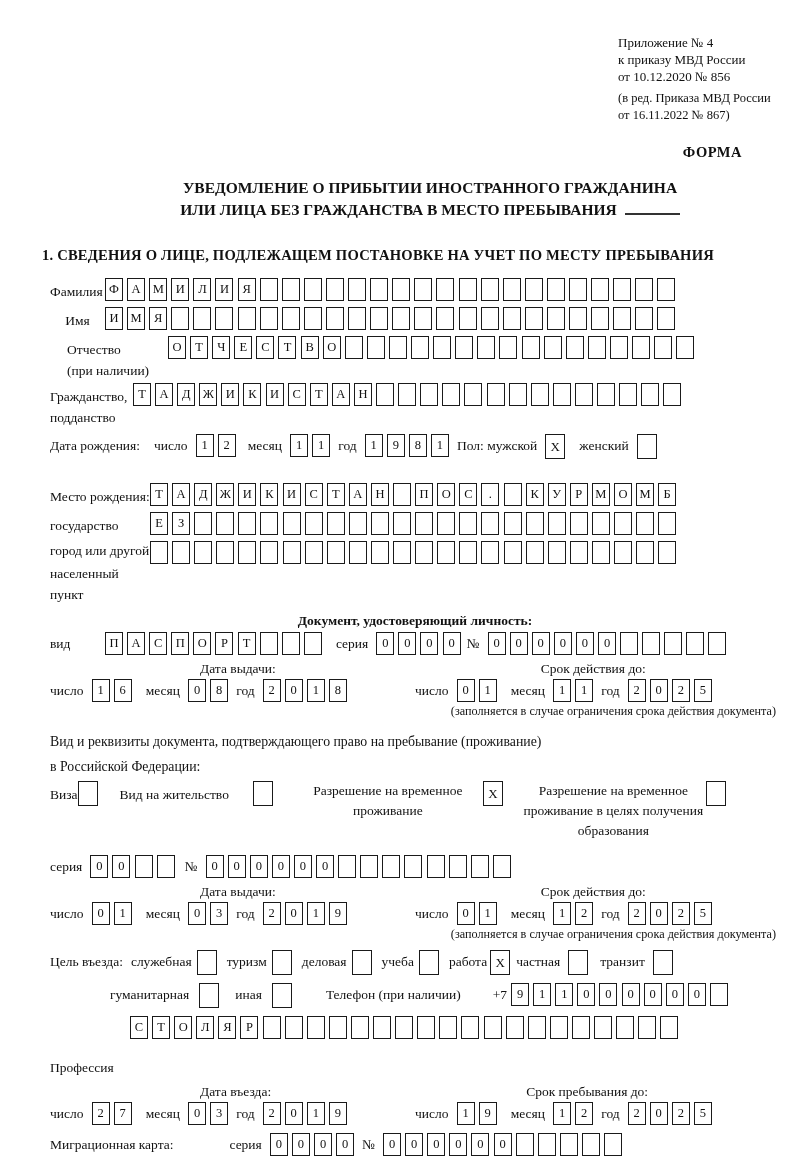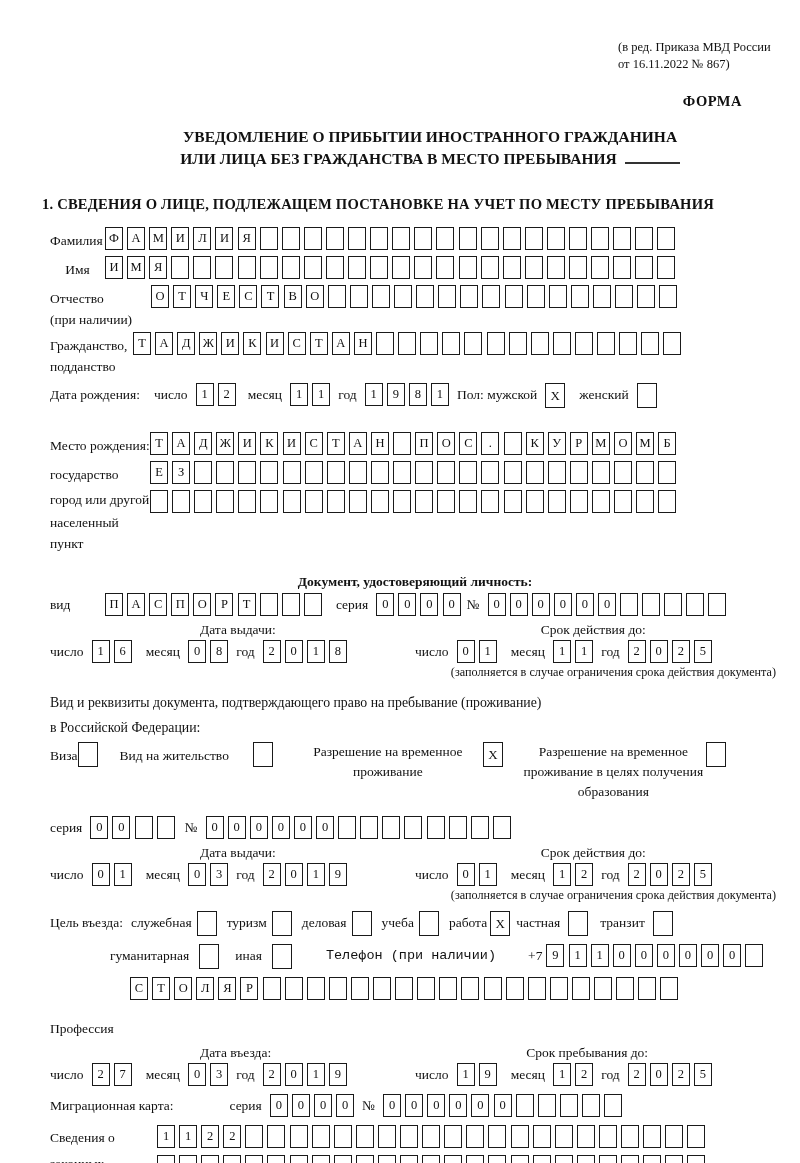--- a/index.html
+++ b/index.html
@@ -23,31 +23,36 @@
   .cell {
     width:18px; height:23px; border:1.6px solid #1a1a1a; margin-right:4.1px;
     display:flex; align-items:center; justify-content:center;
     font-size:12.5px; flex:none; background:#fff;
   }
   .cbox {
     width:20px; height:25px; border:1.6px solid #1a1a1a; flex:none;
     display:flex; align-items:center; justify-content:center; font-size:13px; background:#fff;
   }
   .inline-lbl { font-size:13.5px; padding:4px 8px 0 0; flex:none; } .gap24 { width:24px; flex:none; }
-  .doc-heading { text-align:center; font-weight:bold; font-size:13.5px; margin-top:20px; }
+  .doc-heading { text-align:center; font-weight:bold; font-size:13.5px; margin-top:8px; }
   .datehead { display:flex; font-size:13.5px; margin-top:6px; }
   .note { text-align:right; font-size:12.2px; padding-right:4px; margin-top:2px; }
   .intro { font-size:13.8px; margin-top:10px; line-height:25px; }
   .optlbl { font-size:13.5px; text-align:center; line-height:20px; flex:none; }
 </style>
 </head>
 <body>
 
 <div class="page">
 
+  <div class="appendix">
+    <div>Приложение № 4</div>
+    <div>к приказу МВД России</div>
+    <div>от 10.12.2020 № 856</div>
+  </div>
   <div class="amend">
     <div>(в ред. Приказа МВД России</div>
     <div>от 16.11.2022 № 867)</div>
   </div>
   <div class="forma">ФОРМА</div>
 
   <div class="title">
     <div>УВЕДОМЛЕНИЕ О ПРИБЫТИИ ИНОСТРАННОГО ГРАЖДАНИНА</div>
     <div><span>ИЛИ ЛИЦА БЕЗ ГРАЖДАНСТВА В МЕСТО ПРЕБЫВАНИЯ</span><span class="uline"></span></div>
   </div>
@@ -112,21 +117,21 @@
         <div class="cell"></div>
         <div class="cell"></div>
         <div class="cell"></div>
         <div class="cell"></div>
         <div class="cell"></div>
         <div class="cell"></div>
       </div>
   </div>
 
   <div class="row">
-    <div style="width:101px;flex:none;">
+    <div style="width:101px;flex:none;margin-left:17px;">
       <div class="sublbl" style="padding-top:3px;">Отчество</div>
       <div class="sublbl">(при наличии)</div>
     </div>
     <div class="cells">
         <div class="cell">О</div>
         <div class="cell">Т</div>
         <div class="cell">Ч</div>
         <div class="cell">Е</div>
         <div class="cell">С</div>
         <div class="cell">Т</div>
@@ -478,21 +483,21 @@
     <div class="inline-lbl" style="padding-left:6px;padding-right:8px;">частная</div>
     <div class="cbox"></div>
     <div class="inline-lbl" style="padding-left:12px;padding-right:8px;">транзит</div>
     <div class="cbox"></div>
   </div>
   <div class="row" style="margin-top:8px;">
     <div class="inline-lbl" style="padding-left:60px;padding-right:10px;">гуманитарная</div>
     <div class="cbox"></div>
     <div class="inline-lbl" style="padding-left:16px;padding-right:10px;">иная</div>
     <div class="cbox"></div>
-    <div class="inline-lbl" style="padding-left:34px;font-family:Liberation Mono, monospace;">Телефон (при наличии)</div>
+    <div class="inline-lbl" style="padding-left:34px;">Телефон (при наличии)</div>
     <div class="inline-lbl" style="padding-left:24px;padding-right:4px;">+7</div>
     <div class="cells">
         <div class="cell">9</div>
         <div class="cell">1</div>
         <div class="cell">1</div>
         <div class="cell">0</div>
         <div class="cell">0</div>
         <div class="cell">0</div>
         <div class="cell">0</div>
         <div class="cell">0</div>

